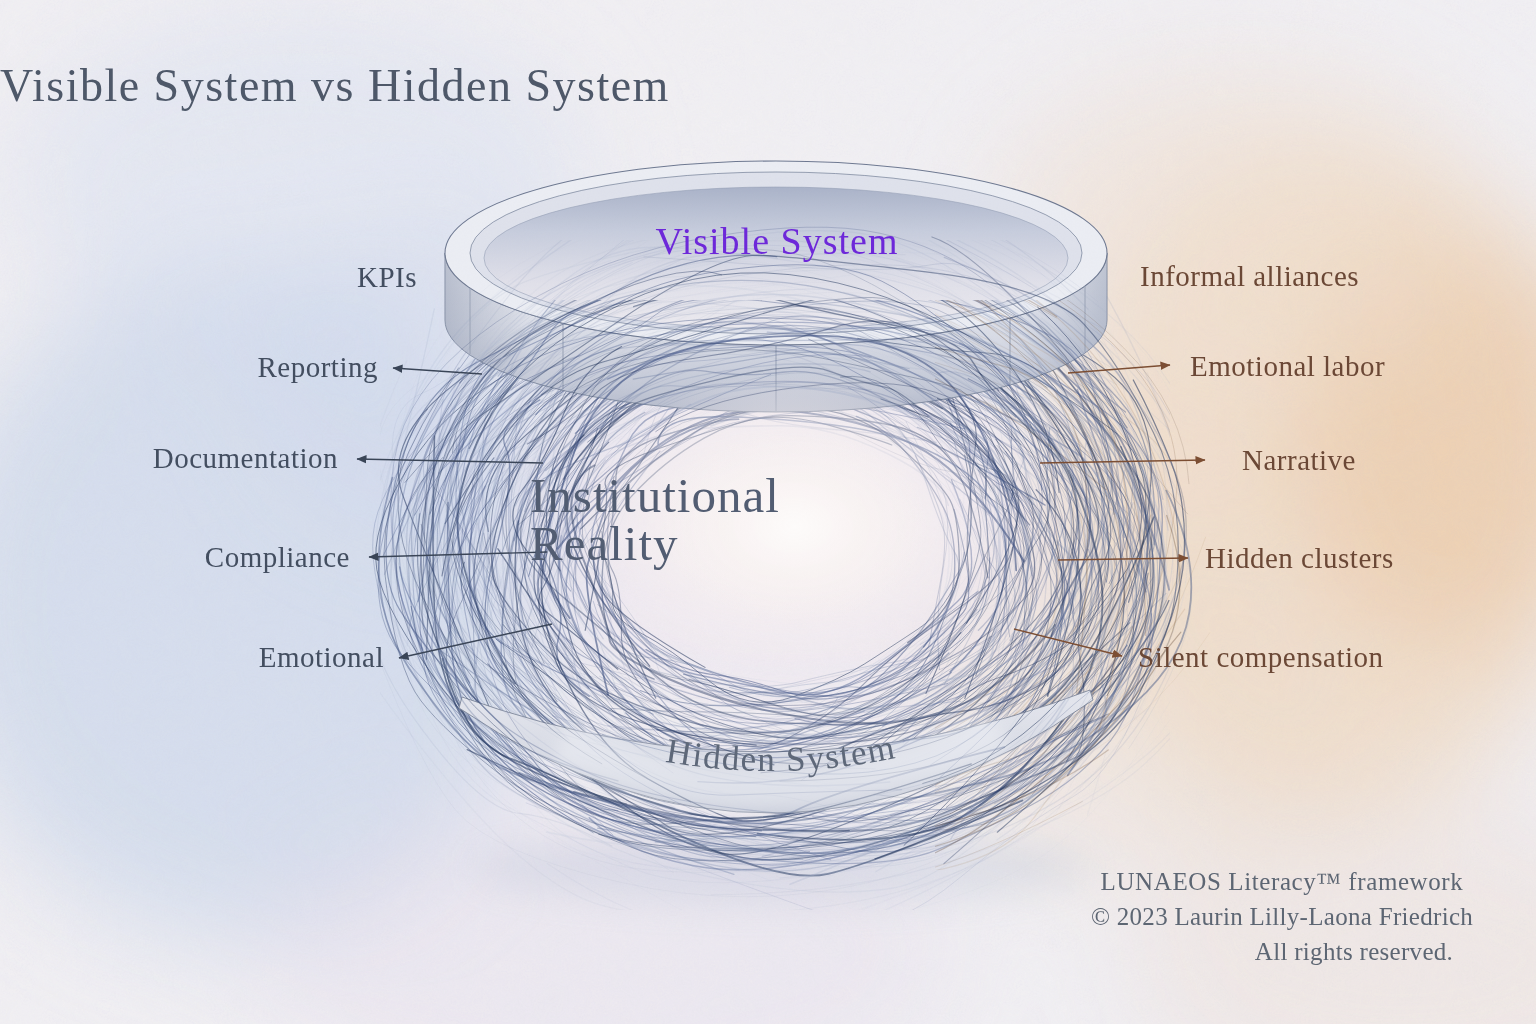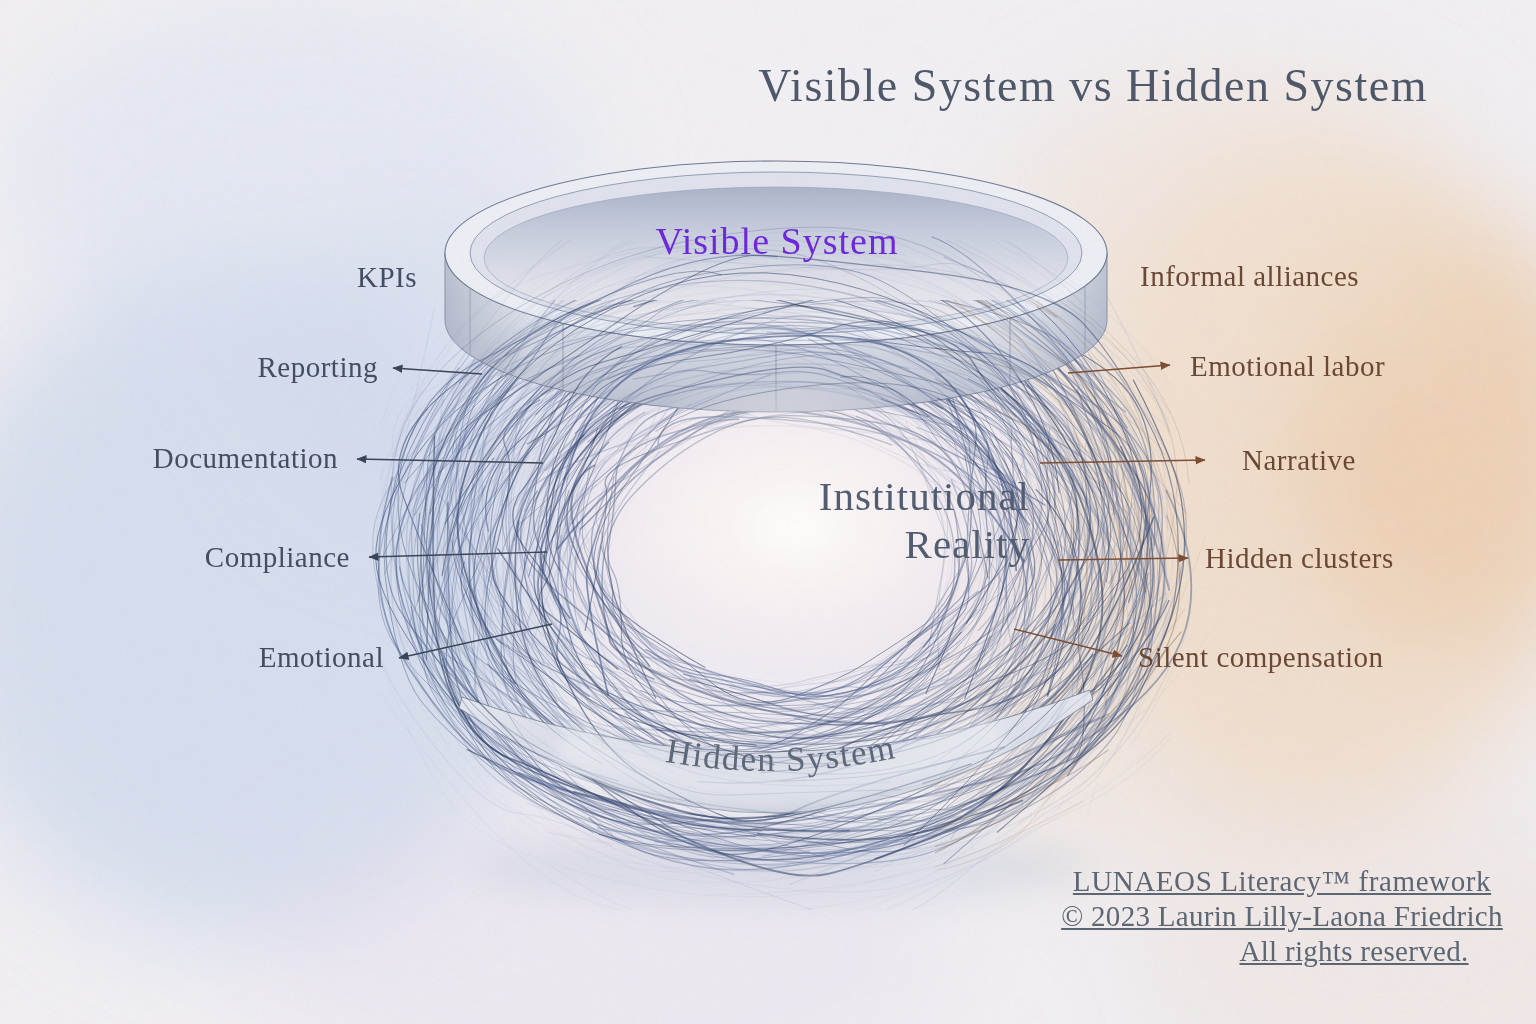--- a/index.html
+++ b/index.html
@@ -5,45 +5,44 @@
   html,body{margin:0;padding:0;}
   body{
     width:1536px;height:1024px;overflow:hidden;
     font-family:"Liberation Serif","DejaVu Serif",serif;
     background:#f4f2f5;
   }
   #stage{position:relative;width:1536px;height:1024px;overflow:hidden;}
   #scene{position:absolute;left:0;top:0;}
   .overlay{position:absolute;z-index:2;pointer-events:none;}
   .title{
-    left:0;top:62px;width:1428px;text-align:right;
+    left:0;top:62px;width:1428px;text-align:left;
     font-size:46px;line-height:48px;letter-spacing:1.5px;
     color:var(--cTitle,#4e5869);
   }
   .disc-label{
     left:527px;top:221px;width:500px;text-align:center;
     font-size:38px;line-height:40px;letter-spacing:1px;
     color:#6d28d9;
   }
   .center-label{
-    left:530px;top:472px;width:500px;text-align:right;
-    font-size:41px;line-height:48px;letter-spacing:1px;
+    left:530px;top:472px;width:500px;text-align:left;
+    font-size:49px;line-height:48px;letter-spacing:1px;
     color:#525d72;
   }
   .side-label{
     position:absolute;z-index:2;pointer-events:none;
     font-size:29px;line-height:30px;letter-spacing:.5px;white-space:nowrap;
   }
   .side-label.left{color:var(--cLeft,#434e60);text-align:right;}
   .side-label.right{color:var(--cRight,#6b4836);text-align:left;}
   .footer{
     left:1042px;top:864px;width:480px;text-align:center;
-    font-size:29px;line-height:35px;letter-spacing:.3px;
+    font-size:25px;line-height:35px;letter-spacing:.3px;
     color:#5d6673;
-    text-decoration:underline;
   }
   .footer .f4{transform:translateX(72px);}
   .footer .brand{letter-spacing:.6px;}
 </style>
 </head>
 <body>
 
 <div id="stage">
 
   <svg id="scene" width="1536" height="1024" viewBox="0 0 1536 1024">

